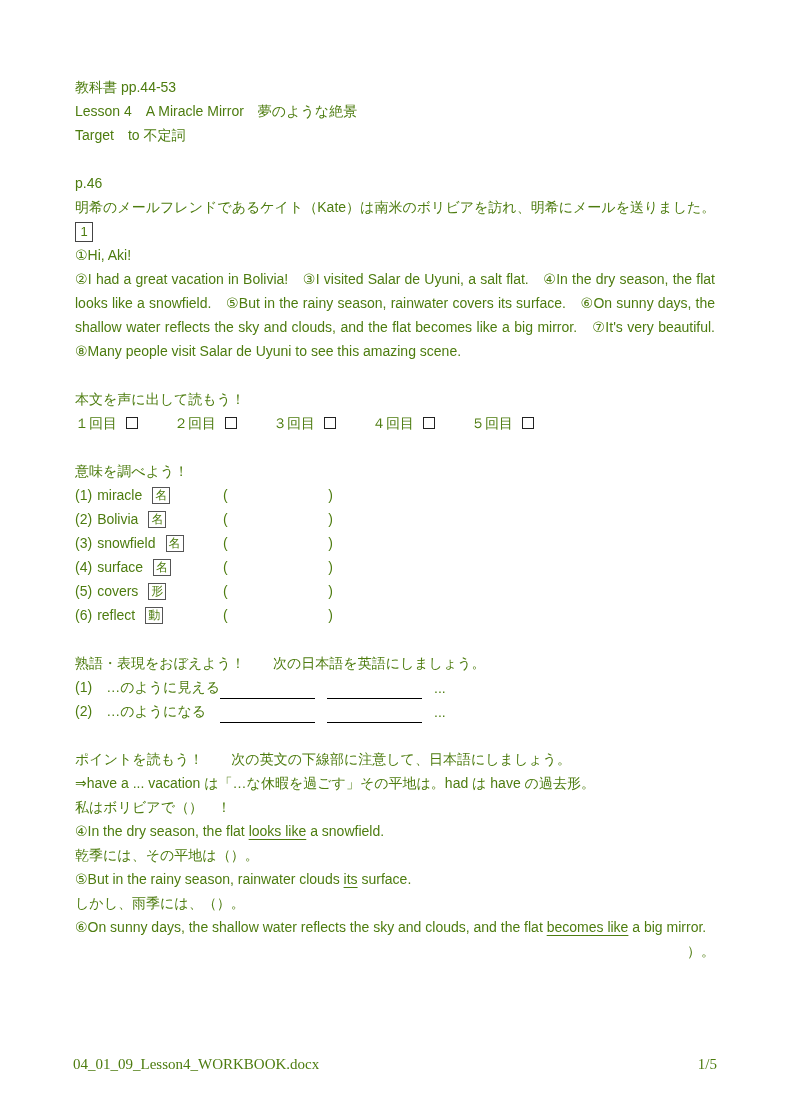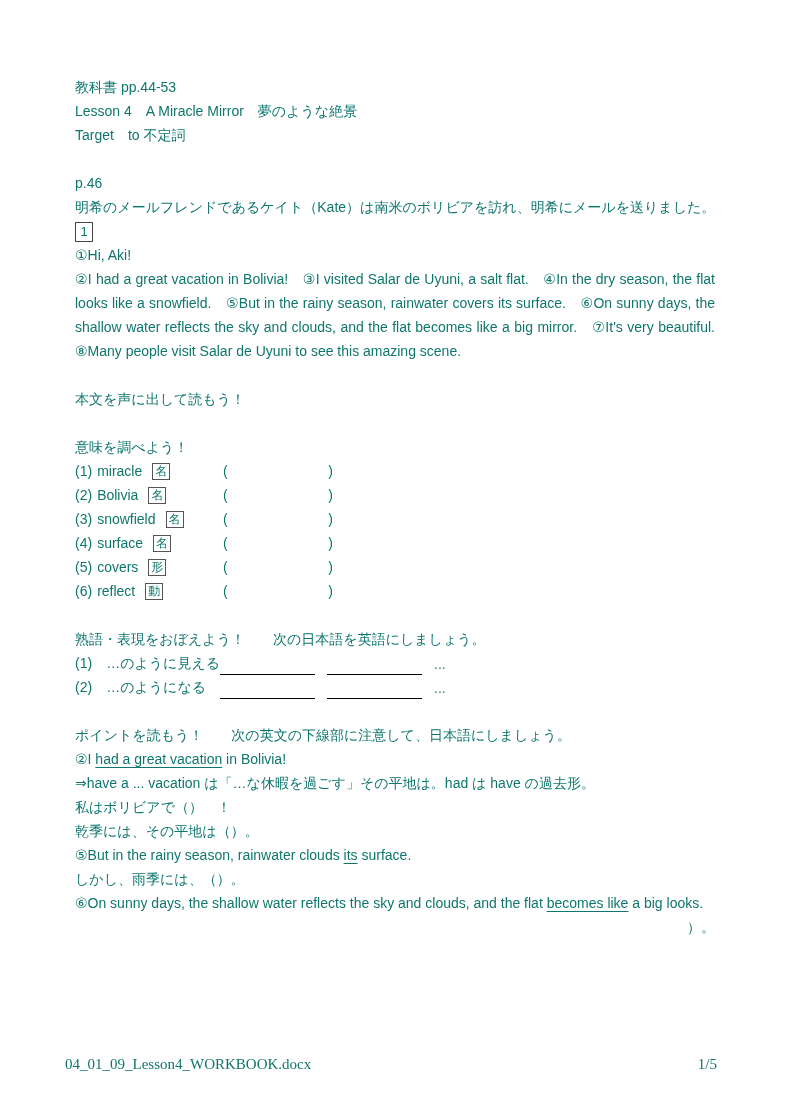--- a/index.html
+++ b/index.html
@@ -2,21 +2,21 @@
 <html><head>
 <meta charset="utf-8">
 <style>
   * { margin:0; padding:0; box-sizing:border-box; }
   html,body { background:#e8e8e8; }
   .page {
     position:relative;
     width:790px; height:1117px;
     margin:0 auto;
     background:#ffffff;
-    color:#0f766e;
+    color:#4d7c0f;
     font-family:"Liberation Sans","DejaVu Sans",sans-serif;
     font-size:14px;
     overflow:hidden;
   }
   .content {
     position:absolute;
     left:75px; top:75px; width:640px;
   }
   .line { position:relative; min-height:24px; line-height:24px; white-space:nowrap; }
   .blank { height:24px; }
@@ -78,21 +78,21 @@
 
   .sec-instruction { margin-left:28px;text-align:center; }
 
   .u { text-decoration:underline; text-underline-offset:3px; }
 
   .jpline { display:flex; justify-content:flex-start; }
   .rightline { text-align:right; }
 
   .footer {
     position:absolute;
-    left:65px; right:73px; top:1053px;
+    left:73px; right:73px; top:1053px;
     display:flex; justify-content:space-between;
     font-family:"Liberation Serif","DejaVu Serif",serif;
     font-size:15px;
     line-height:22px;
   }
 </style>
 </head>
 <body>
 
 <div class="page">
@@ -107,20 +107,42 @@
     <div class="line">明希のメールフレンドであるケイト（Kate）は南米のボリビアを訪れ、明希にメールを送りました。</div>
     <div class="line">
       <span class="numbox">1</span>
     </div>
 
     <div class="line">①Hi, Aki!</div>
     <div class="passage">②I had a great vacation in Bolivia!　③I visited Salar de Uyuni, a salt flat.　④In the dry season, the flat looks like a snowfield.　⑤But in the rainy season, rainwater covers its surface.　⑥On sunny days, the shallow water reflects the sky and clouds, and the flat becomes like a big mirror.　⑦It's very beautiful.　⑧Many people visit Salar de Uyuni to see this amazing scene.</div>
     <div class="blank"></div>
 
     <div class="line">本文を声に出して読もう！</div>
+    <div class="line checkrow">
+      <span class="checkgroup">
+        <span>１回目</span>
+        <span class="checkbox"></span>
+      </span>
+      <span class="checkgroup">
+        <span>２回目</span>
+        <span class="checkbox"></span>
+      </span>
+      <span class="checkgroup">
+        <span>３回目</span>
+        <span class="checkbox"></span>
+      </span>
+      <span class="checkgroup">
+        <span>４回目</span>
+        <span class="checkbox"></span>
+      </span>
+      <span class="checkgroup">
+        <span>５回目</span>
+        <span class="checkbox"></span>
+      </span>
+    </div>
     <div class="blank"></div>
 
     <div class="line">意味を調べよう！</div>
 
     <div class="line">
       <span class="vnum">(1)</span><span>miracle</span><span class="posbox">名</span>
       <span class="vparen">
           <span>(</span>
           <span>)</span>
         </span>
@@ -180,44 +202,44 @@
         <span class="blankline"></span>
         <span class="idots">...</span>
       </span>
     </div>
     <div class="blank"></div>
 
     <div class="line">
       <span>ポイントを読もう！</span><span class="sec-instruction">次の英文の下線部に注意して、日本語にしましょう。</span>
     </div>
 
-    <div class="line">
-      <span>②I </span><span class="u">had a great vacation</span><span> in Bolivia!</span>
-    </div>
     <div class="line">⇒have a ... vacation は「…な休暇を過ごす」その平地は。had は have の過去形。</div>
     <div class="line jpline">
       <span>私はボリビアで（</span>
         <span>）　！</span>
     </div>
 
+    <div class="line">
+      <span>④In the dry season, the flat </span><span class="u">looks like</span><span> a snowfield.</span>
+    </div>
     <div class="line jpline">
       <span>乾季には、その平地は（</span>
         <span>）。</span>
     </div>
 
     <div class="line">
       <span>⑤But in the rainy season, rainwater clouds </span><span class="u">its</span><span> surface.</span>
     </div>
     <div class="line jpline">
       <span>しかし、雨季には、（</span>
         <span>）。</span>
     </div>
 
     <div class="line">
-      <span>⑥On sunny days, the shallow water reflects the sky and clouds, and the flat </span><span class="u">becomes like</span><span> a big looks.</span>
+      <span>⑥On sunny days, the shallow water reflects the sky and clouds, and the flat </span><span class="u">becomes like</span><span> a big mirror.</span>
     </div>
     <div class="line rightline">
       <span>）。</span>
     </div>
 
   </div>
 
   <div class="footer">
     <span>04_01_09_Lesson4_WORKBOOK.docx</span>
     <span>1/5</span>

